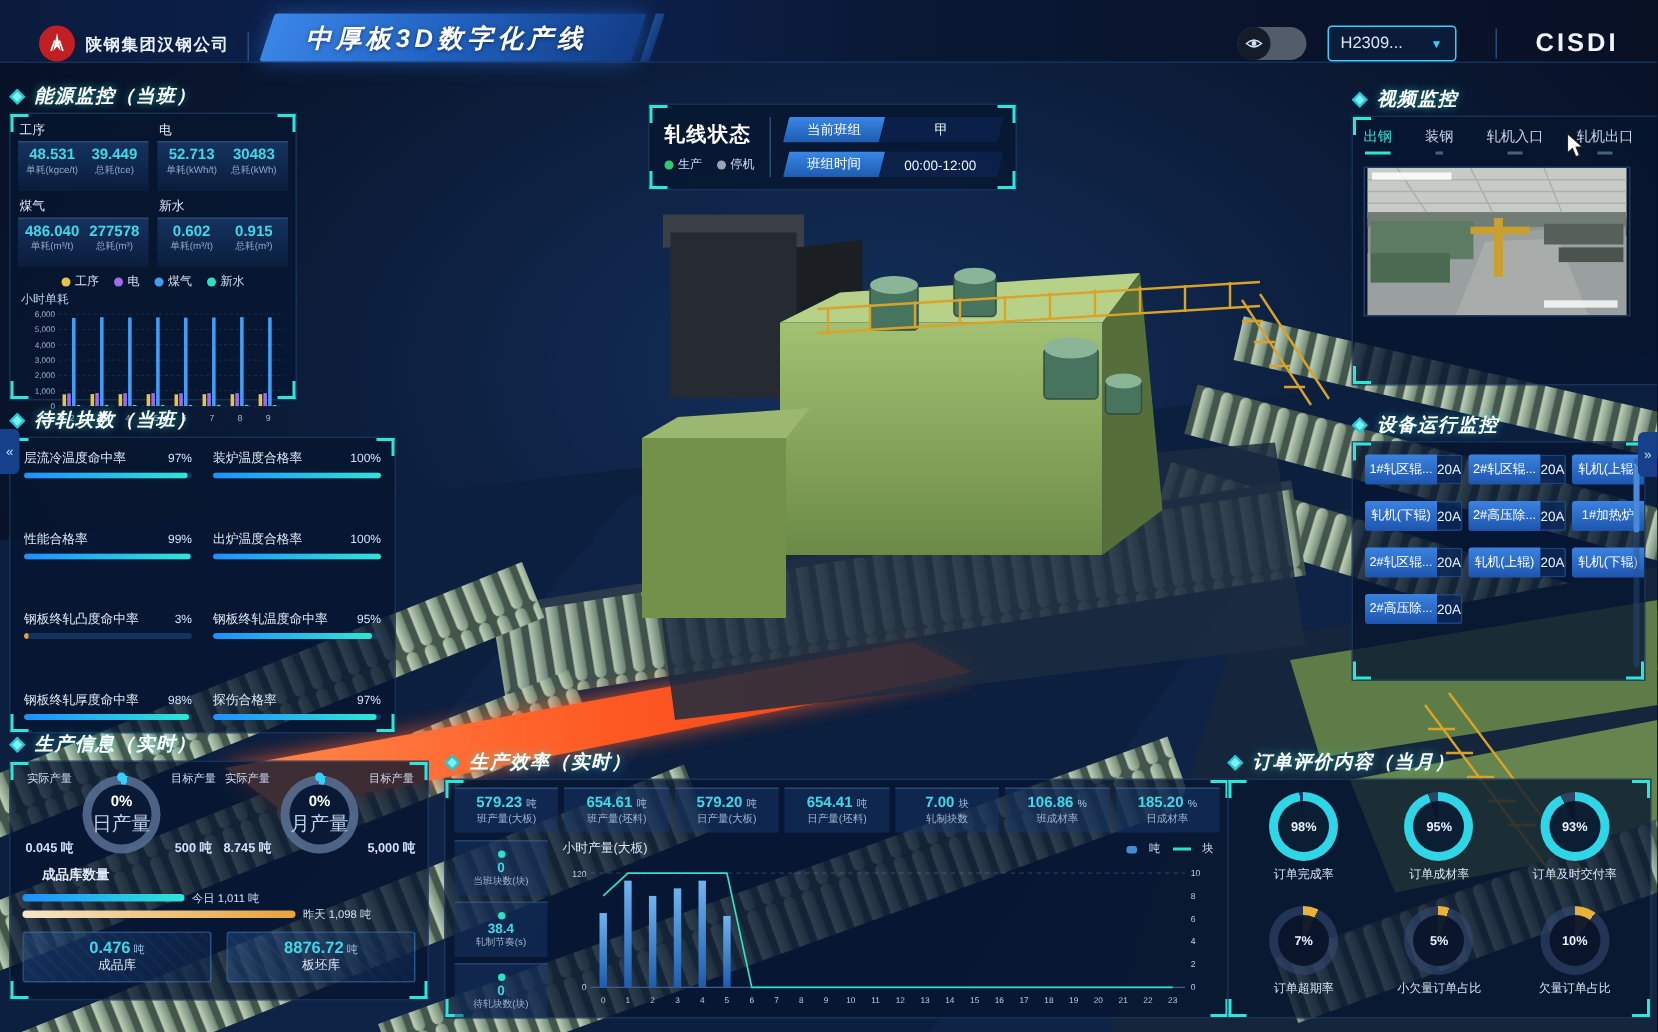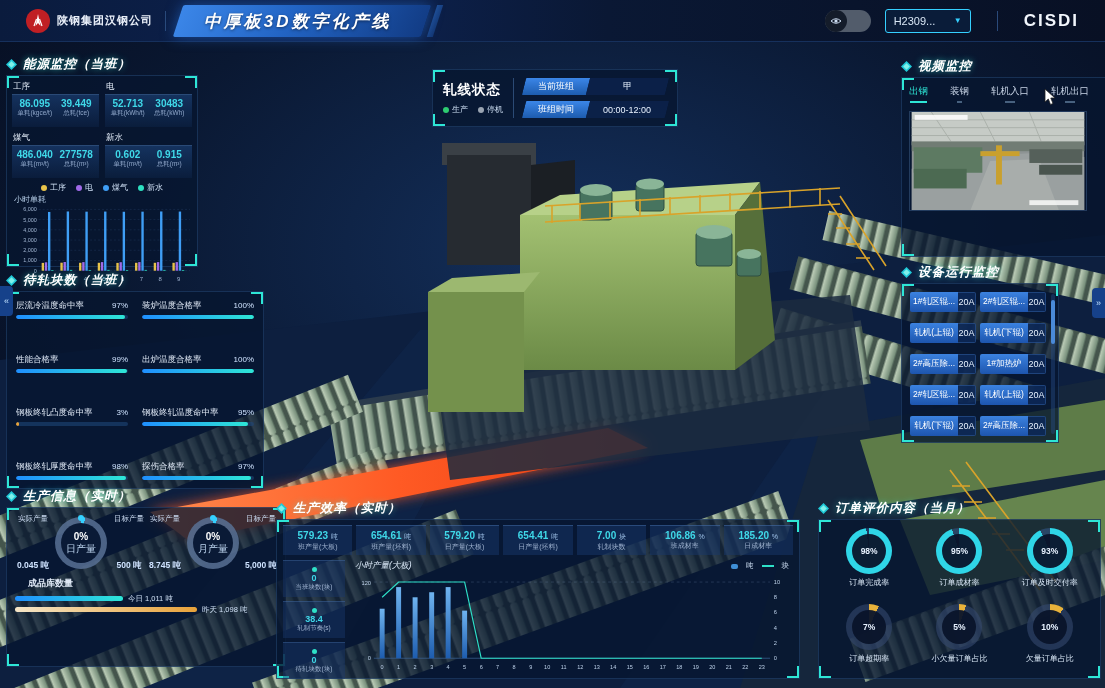--- a/index.html
+++ b/index.html
@@ -2,21 +2,21 @@
 <html><head>
 <meta charset="utf-8">
 <style>
   html,body{margin:0;padding:0;background:#04080f;}
   *{box-sizing:border-box;font-family:"Liberation Sans","DejaVu Sans",sans-serif;}
   .stage{position:relative;width:1105px;height:688px;overflow:hidden;background:#071226;}
   .scene{position:absolute;inset:0;z-index:0;}
   
   .topbar{position:absolute;left:0;top:0;width:1105px;height:42px;z-index:30;
     background:linear-gradient(90deg,#0a1b3d 0%,#0d2250 32%,#0a1834 55%,#081024 100%);
-    border-bottom:1px solid #16305c;display:flex;align-items:center;}
+    border-bottom:1px solid #16305c;display:flex;align-items:flex-end;}
   .logo-wrap{display:flex;align-items:center;gap:7px;padding-left:26px;}
   .logo-mark{width:24px;height:24px;border-radius:50%;background:#c01f24;display:flex;align-items:center;justify-content:center;}
   .company{color:#e8eef8;font-size:11px;font-weight:bold;letter-spacing:1px;}
   .hdiv{width:1px;height:20px;background:#2a4a7a;margin:0 12px;}
   .title-plate{height:32px;padding:0 34px 0 26px;display:flex;align-items:center;
     background:linear-gradient(100deg,#3b86e8 0%,#2264c4 45%,#123c85 100%);
     transform:skewX(-18deg);border-radius:2px;box-shadow:0 0 14px rgba(40,120,230,.5);}
   .title-plate span{transform:skewX(18deg);color:#fff;font-size:17px;font-weight:bold;font-style:italic;letter-spacing:3px;text-shadow:0 1px 3px rgba(0,0,0,.5);}
   .plate-echo{width:6px;height:32px;background:linear-gradient(100deg,#2a6cc8,#16448e);transform:skewX(-18deg);margin-left:6px;opacity:.6;}
   .top-right{margin-left:auto;display:flex;align-items:center;gap:14px;padding-right:26px;}
@@ -83,72 +83,72 @@
   #p-video .ptitle{justify-content:flex-start;}
   #p-video .pbody{height:180px;padding:5px 7px;}
   .vtabs{display:flex;gap:22px;align-items:center;}
   .vtab{color:#c8d4e6;font-size:9.5px;padding:2px 0 5px;position:relative;cursor:pointer;white-space:nowrap;}
   .vtab.active{color:#2ee6d6;}
   .vtab.active::after{content:"";position:absolute;left:5%;right:5%;bottom:0;height:2px;background:#2ee6d6;}
   .vtab:not(.active)::after{content:"";position:absolute;left:38%;right:38%;bottom:0;height:2px;background:#47617f;}
   .vthumb{margin-top:8px;width:178px;height:100px;border:1px solid rgba(120,170,230,.25);cursor:pointer;}
   .expand-ic{position:absolute;right:-10px;top:-18px;width:11px;height:11px;border:1px solid #2ee6d6;border-radius:2px;}
   
-  #p-devices{left:901px;top:264px;width:158px;}
+  #p-devices{left:901px;top:275px;width:196px;}
   #p-devices .pbody{height:160px;padding:8px 12px 0 8px;overflow:hidden;}
-  .devgrid{display:grid;grid-template-columns:1fr 1fr;gap:11px 4px;}
+  .devgrid{display:grid;grid-template-columns:1fr 1fr 1fr;gap:11px 4px;}
   .devrow{display:flex;height:20px;}
   .devlab{background:linear-gradient(180deg,#3b82e0,#1d55ae);color:#fff;font-size:8.5px;display:flex;align-items:center;justify-content:center;width:48px;border-radius:2px 0 0 2px;white-space:nowrap;overflow:hidden;}
   .devval{background:rgba(12,40,88,.85);border:1px solid rgba(80,140,220,.3);border-left:none;color:#e8f2ff;font-size:9px;display:flex;align-items:center;justify-content:center;flex:1;border-radius:0 2px 2px 0;}
   .devscroll{position:absolute;right:3px;top:10px;width:4px;height:140px;background:rgba(40,80,140,.4);border-radius:2px;cursor:pointer;}
   .devthumb{position:absolute;left:0;top:6px;width:4px;height:44px;background:#4a8ad8;border-radius:2px;}
   
   #p-prod{left:6px;top:488px;width:280px;}
   #p-prod .pbody{height:160px;padding:6px 8px;}
   .gauges{display:flex;justify-content:space-between;}
   .ggroup{display:flex;align-items:center;gap:4px;width:132px;}
   .gstat{width:38px;text-align:center;}
   .gstat .gl{color:#c8d8ee;font-size:7.5px;white-space:nowrap;}
   .gstat .gv{color:#cfe3ff;font-size:8.5px;font-weight:bold;white-space:nowrap;margin-top:36px;}
   .pring{width:52px;height:52px;border-radius:50%;background:conic-gradient(#35d0ff 9deg,rgba(88,112,148,.85) 9deg);display:flex;align-items:center;justify-content:center;position:relative;flex:none;}
   .pring::before{content:"";position:absolute;top:-2px;left:50%;margin-left:-3px;width:6px;height:6px;border-radius:50%;background:#35d0ff;}
   .pinner{width:40px;height:40px;border-radius:50%;background:#0a1a36;display:flex;flex-direction:column;align-items:center;justify-content:center;}
   .pinner .pp{color:#fff;font-size:10px;font-weight:bold;}
-  .pinner .pl{color:#bcd4ee;font-size:10px;}
+  .pinner .pl{color:#bcd4ee;font-size:13px;}
   .stock-title{color:#dfe8f5;font-size:9px;font-weight:bold;margin:5px 13px 3px;}
   .sbar{display:flex;align-items:center;gap:5px;height:11px;}
   .sfill{height:5px;border-radius:3px;}
   .slab{color:#cfe0f5;font-size:7.5px;white-space:nowrap;}
   .pcards{display:flex;gap:10px;margin-top:6px;}
   .pcard{flex:1;height:34px;border:1px solid rgba(90,150,230,.35);border-radius:2px;
     background:linear-gradient(135deg,rgba(44,96,170,.35),rgba(14,36,72,.6)),
       repeating-linear-gradient(45deg,rgba(255,255,255,.04) 0 2px,transparent 2px 7px);
     display:flex;flex-direction:column;align-items:center;justify-content:center;}
   .pcard .cv{color:#3fd8e8;font-size:11px;font-weight:bold;}
   .pcard .cv small{font-size:7.5px;color:#9fc2e8;font-weight:normal;margin-left:2px;}
   .pcard .cl{color:#dfe8f5;font-size:8.5px;}
   
-  #p-eff{left:276px;top:500px;width:524px;}
+  #p-eff{left:296px;top:500px;width:524px;}
   #p-eff .pbody{height:160px;padding:5px 6px;}
   .estats{display:flex;gap:4px;}
   .estat{flex:1;height:30px;background:rgba(24,56,108,.5);border-top:1px solid rgba(120,180,255,.25);
     display:flex;flex-direction:column;align-items:center;justify-content:center;overflow:hidden;}
   .estat .sv{color:#3fd8e8;font-size:10px;font-weight:bold;white-space:nowrap;}
   .estat .sv small{font-size:7px;color:#9fc2e8;font-weight:normal;}
   .estat .sl{color:#9fb3d0;font-size:7px;white-space:nowrap;}
   .elower{display:flex;margin-top:5px;gap:6px;}
   .eside{display:flex;flex-direction:column;gap:4px;width:62px;}
   .escard{height:37px;background:rgba(24,56,108,.45);border-top:1px solid rgba(120,180,255,.2);
     display:flex;flex-direction:column;align-items:center;justify-content:center;}
   .escard .dot{width:5px;height:5px;border-radius:50%;background:#2ee0c8;margin-bottom:1px;}
   .escard .ev{color:#3fd8e8;font-size:9px;font-weight:bold;}
   .escard .el{color:#9fb3d0;font-size:6.5px;white-space:nowrap;}
   .echart-area{flex:1;position:relative;}
   .echead{display:flex;justify-content:space-between;align-items:center;padding:0 4px;}
-  .ec-title{color:#d8e6f5;font-size:8.5px;font-style:italic;}
+  .ec-title{color:#d8e6f5;font-size:8.5px;}
   .ec-leg{display:flex;align-items:center;gap:8px;}
   .ec-leg .dot{width:7px;height:5px;border-radius:2px;}
   .ec-leg .line{width:12px;height:2px;}
   .ec-leg span.t{color:#cfe0f5;font-size:7.5px;}
   
   #p-orders{left:818px;top:500px;width:283px;}
   #p-orders .pbody{height:160px;padding:8px 6px 2px;display:grid;grid-template-columns:1fr 1fr 1fr;gap:4px 2px;}
   .oring{display:flex;flex-direction:column;align-items:center;}
   .rring{width:46px;height:46px;border-radius:50%;display:flex;align-items:center;justify-content:center;}
   .rinner{width:34px;height:34px;border-radius:50%;background:rgba(9,20,42,.95);display:flex;align-items:center;justify-content:center;}
@@ -306,21 +306,21 @@
           <path d="M5.5 2.2 L8.8 5.5 L5.5 8.8 L2.2 5.5Z" fill="#7ff0ea"></path>
         </svg>
       <span class="tname">能源监控（当班）</span>
     </div>
     <div class="pbody">
       <div class="egrid" id="energy-grid">
           <div class="ecell">
       <div class="ename">工序</div>
       <div class="ebox">
         <div class="ecol">
-                <div class="ev">86.095</div>
+                <div class="ev">48.531</div>
                 <div class="el">单耗(kgce/t)</div>
               </div>
         <div class="ecol">
                 <div class="ev">39.449</div>
                 <div class="el">总耗(tce)</div>
               </div>
       </div>
     </div>
           <div class="ecell">
       <div class="ename">电</div>
@@ -707,20 +707,30 @@
       </div>
       <div class="stock-title">成品库数量</div>
       <div class="sbar">
           <span class="sfill" style="width: 108px; background: linear-gradient(90deg, rgb(31, 143, 255), rgb(46, 230, 214));"></span>
           <span class="slab">今日 1,011 吨</span>
         </div>
       <div class="sbar">
           <span class="sfill" style="width: 182px; background: linear-gradient(90deg, rgb(245, 230, 200), rgb(232, 162, 58));"></span>
           <span class="slab">昨天 1,098 吨</span>
         </div>
+      <div class="pcards">
+        <div class="pcard">
+          <span class="cv"><span>0.476</span><small>吨</small></span>
+          <span class="cl">成品库</span>
+        </div>
+        <div class="pcard">
+          <span class="cv"><span>8876.72</span><small>吨</small></span>
+          <span class="cl">板坯库</span>
+        </div>
+      </div>
     </div>
   </section>
 
   <section class="panel" id="p-eff">
     <div class="ptitle">
       <svg class="diamond" width="11" height="11" viewBox="0 0 11 11">
           <path d="M5.5 0 L11 5.5 L5.5 11 L0 5.5Z" fill="#1fc9d8"></path>
           <path d="M5.5 2.2 L8.8 5.5 L5.5 8.8 L2.2 5.5Z" fill="#7ff0ea"></path>
         </svg>
       <span class="tname">生产效率（实时）</span>

